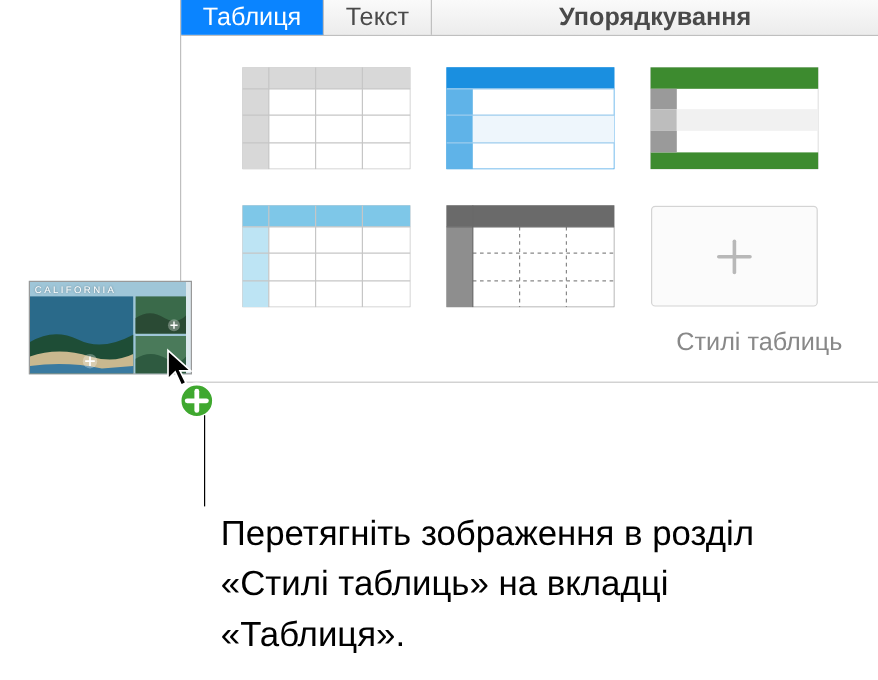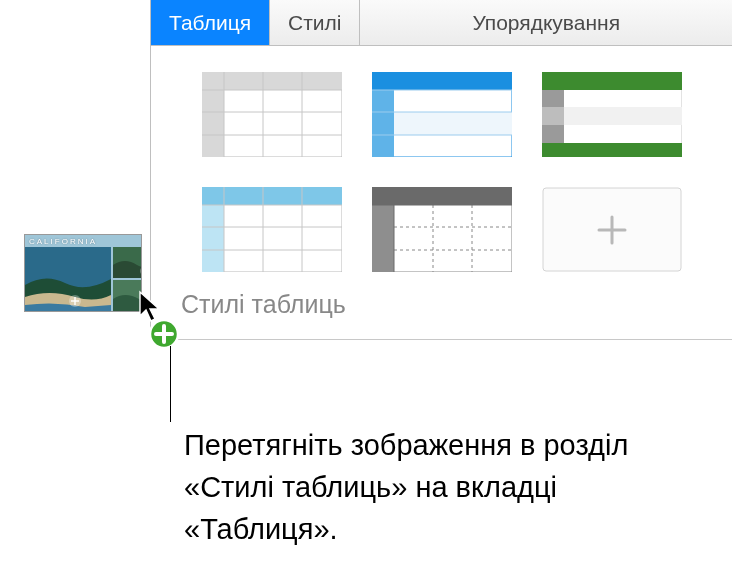--- a/index.html
+++ b/index.html
@@ -14,36 +14,36 @@
   .panel {
     position: absolute;
     left: 150px;
     top: 0;
     right: 0;
     border-left: 1px solid #bfbfbf;
     background: #fff;
   }
   .tabs {
     display: flex;
-    height: 46px;
+    height: 30px;
     border-bottom: 1px solid #bfbfbf;
     background: linear-gradient(#fafafa,#ececec);
   }
   .tab {
     flex: 0 0 auto;
     padding: 0 18px;
     display: flex;
     align-items: center;
     justify-content: center;
     font-size: 21px;
     color: #4a4a4a;
     border-right: 1px solid #bfbfbf;
     cursor: pointer;
   }
-  .tab:last-child { border-right: none; flex: 1; }
+  .tab:last-child { border-right: none; flex: 1; font-weight: bold; }
   .tab.active {
     background: #0a84ff;
     color: #fff;
   }
   .styles-area {
     padding: 26px 30px 20px 30px;
     border-bottom: 1px solid #c8c8c8;
   }
   .styles-grid {
     display: grid;
@@ -52,30 +52,30 @@
     gap: 30px 30px;
     justify-content: center;
   }
   .tstyle {
     width: 140px;
     height: 85px;
     cursor: pointer;
   }
   .tstyle svg { width: 100%; height: 100%; display: block; }
   .styles-label {
-    text-align: left;
+    text-align: right;
     color: #888;
-    font-size: 25px;
+    font-size: 21px;
     margin-top: 18px;
   }
   .drag-thumb {
     position: absolute;
     left: 24px;
     top: 234px;
-    width: 118px;
+    width: 136px;
     height: 78px;
     border: 1px solid #999;
     background: #dce8ee;
     overflow: hidden;
   }
   .drag-thumb .title {
     font-size: 8px;
     letter-spacing: 2px;
     color: #fff;
     position: absolute;
@@ -110,21 +110,21 @@
     line-height: 1.45;
     max-width: 520px;
   }
 </style>
 </head>
 <body>
 
 <div class="panel">
   <div class="tabs">
     <div class="tab active">Таблиця</div>
-    <div class="tab">Стилі</div>
+    <div class="tab">Текст</div>
     <div class="tab">Упорядкування</div>
   </div>
 
   <div class="styles-area">
     <div class="styles-grid">
 
       <div class="tstyle">
         <svg viewBox="0 0 140 85">
           <rect x="0" y="0" width="140" height="85" fill="#fff" stroke="#b8b8b8"></rect>
           <rect x="0" y="0" width="140" height="18" fill="#d8d8d8"></rect>

